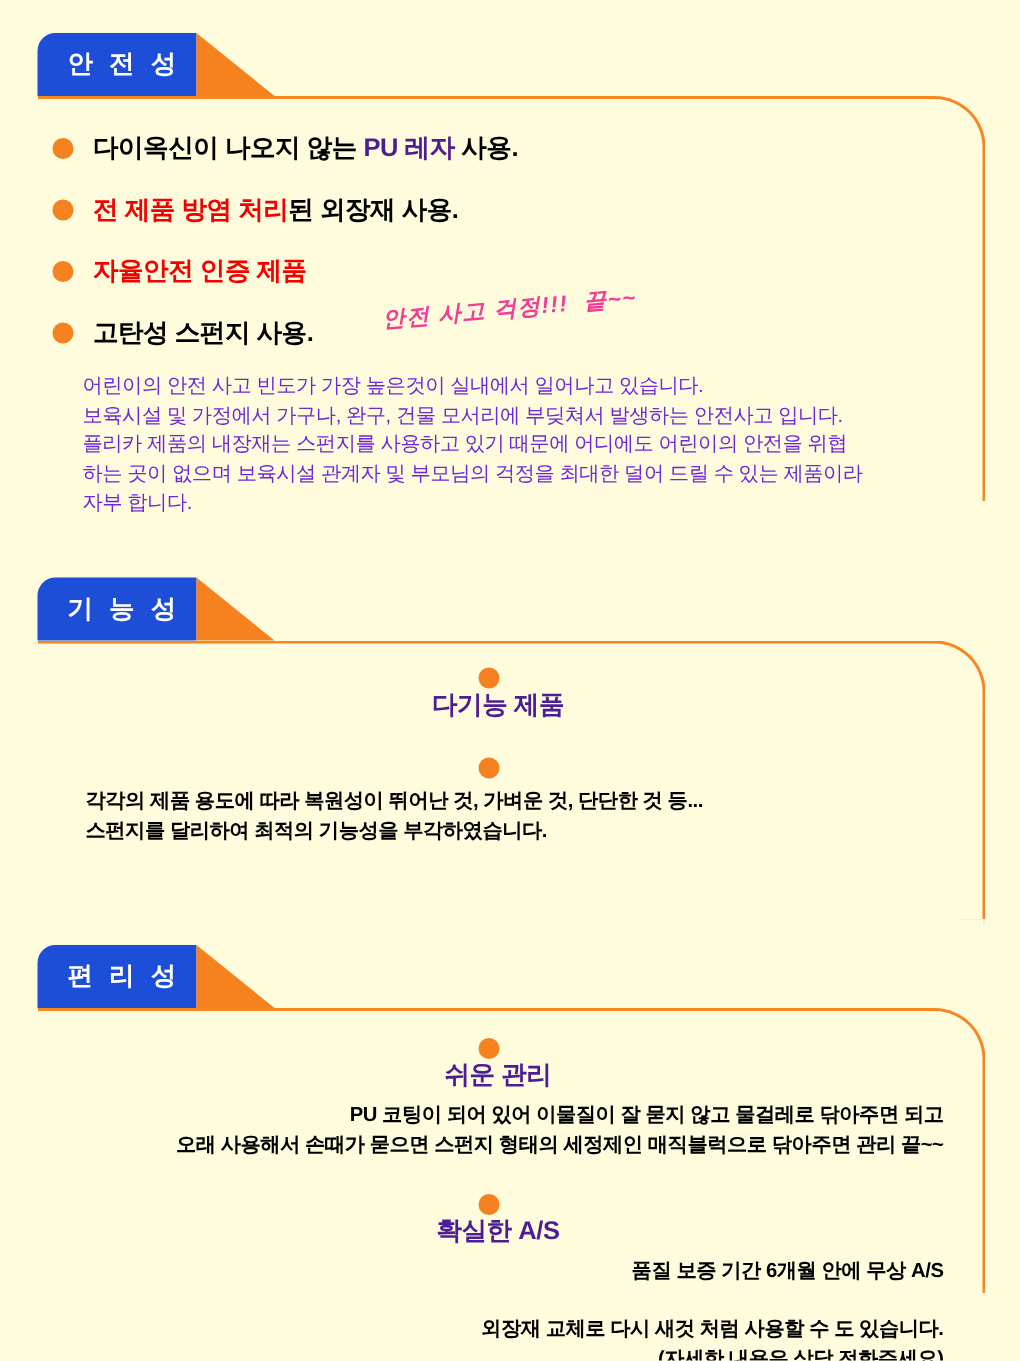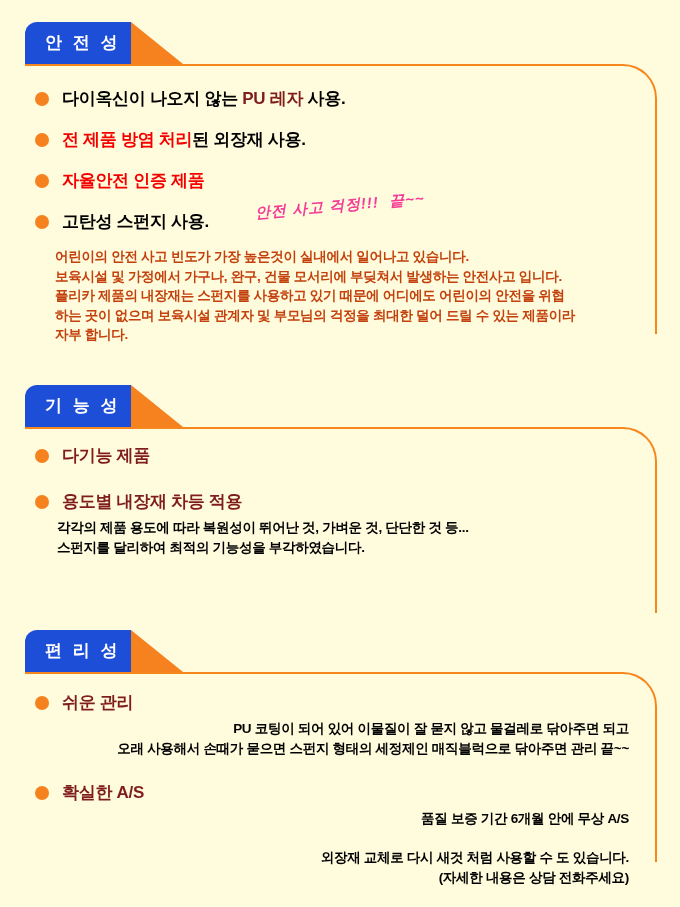--- a/index.html
+++ b/index.html
@@ -29,29 +29,29 @@
     box-sizing: border-box; width: 632px;
     border-top: 2px solid #F6871F; border-right: 2px solid #F6871F;
     border-top-right-radius: 34px;
     padding: 0 26px 0 10px;
   }
   .box1 { height: 270px; padding-top: 22px; }
   .box2 { height: 186px; padding-top: 16px; }
   .box3 { height: 190px; padding-top: 18px; text-align: right; }
 
   .brow { display: flex; align-items: center; margin-bottom: 19px; }
-  .title-row { margin-bottom: 0; }
+  .title-row { margin-bottom: 0; flex-direction: column; }
   .dot { width: 14px; height: 14px; border-radius: 50%; background: #F5821F; flex: 0 0 14px; margin-right: 13px; }
   .btext { font-size: 17px; font-weight: bold; color: #000000; line-height: 22px; white-space: nowrap; letter-spacing: -0.3px; }
-  .green { color: #7f1d1d; }
+  .green { color: #4c1d95; }
   .red { color: #F50000; }
 
   .para {
     margin: 14px 0 0 20px;
-    font-size: 13.5px; font-weight: bold; color: #c2410c;
+    font-size: 13.5px; font-weight: normal; color: #6d28d9;
     line-height: 19.5px; white-space: pre-line; letter-spacing: -0.3px;
   }
   .body-text {
     margin: 5px 0 0 22px;
     font-size: 13.5px; font-weight: bold; color: #000000;
     line-height: 19.5px; white-space: pre-line; letter-spacing: -0.3px;
   }
   .gap-before { margin-top: 24px; }
 
   .note {
@@ -109,21 +109,20 @@
   </div>
   <div class="box box2">
 
     <div class="brow title-row">
       <span class="dot"></span>
       <span class="btext green">다기능 제품</span>
     </div>
 
     <div class="brow title-row gap-before">
       <span class="dot"></span>
-      <span class="btext green">용도별 내장재 차등 적용</span>
     </div>
     <div class="body-text">각각의 제품 용도에 따라 복원성이 뛰어난 것, 가벼운 것, 단단한 것 등...
 스펀지를 달리하여 최적의 기능성을 부각하였습니다.</div>
   </div>
 </div>
 
 <div class="panel" style="top:630px">
   <div class="tab">
     <span class="slant"></span>
     <span class="label">편 리 성</span>

